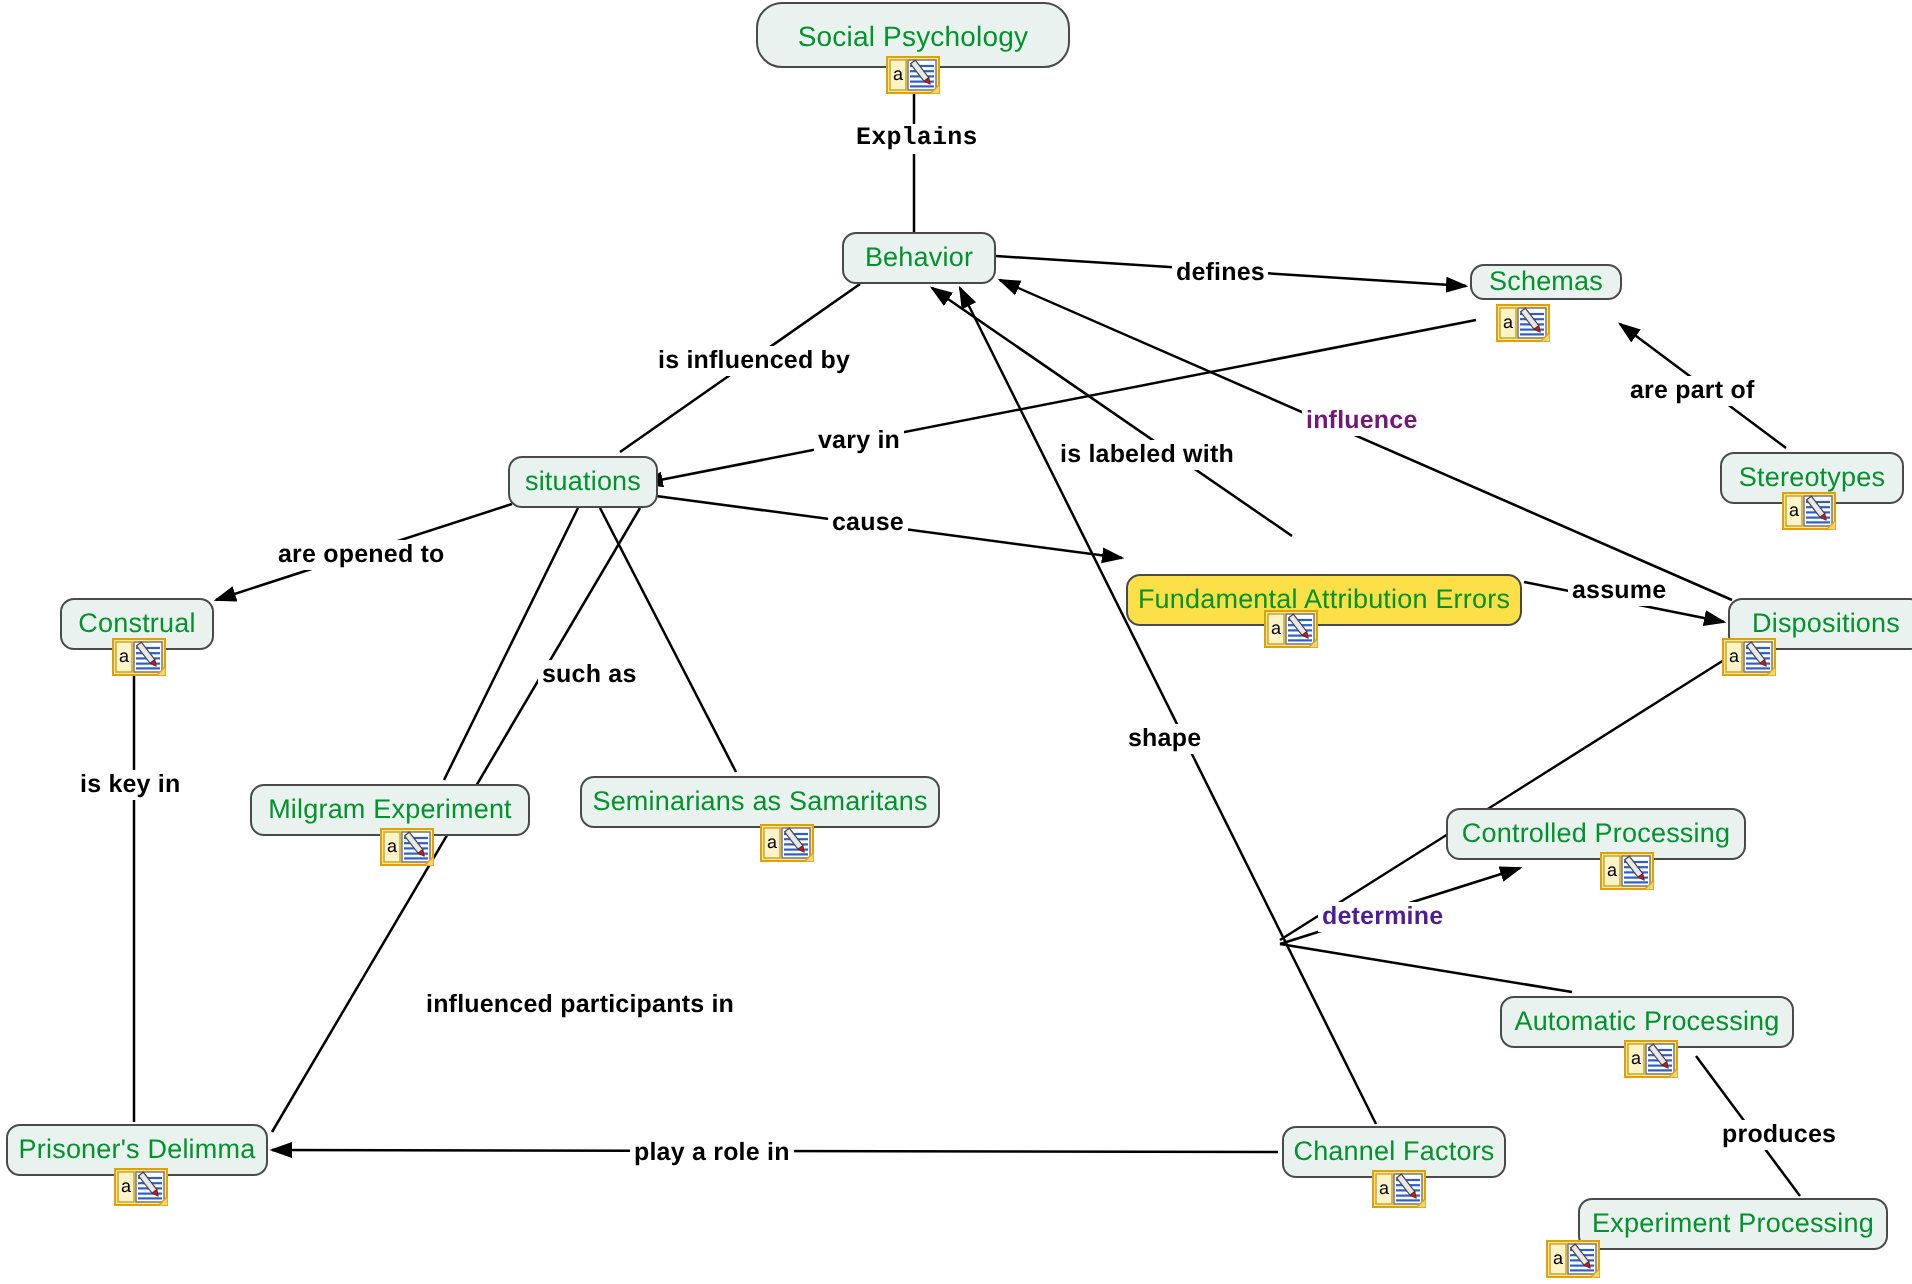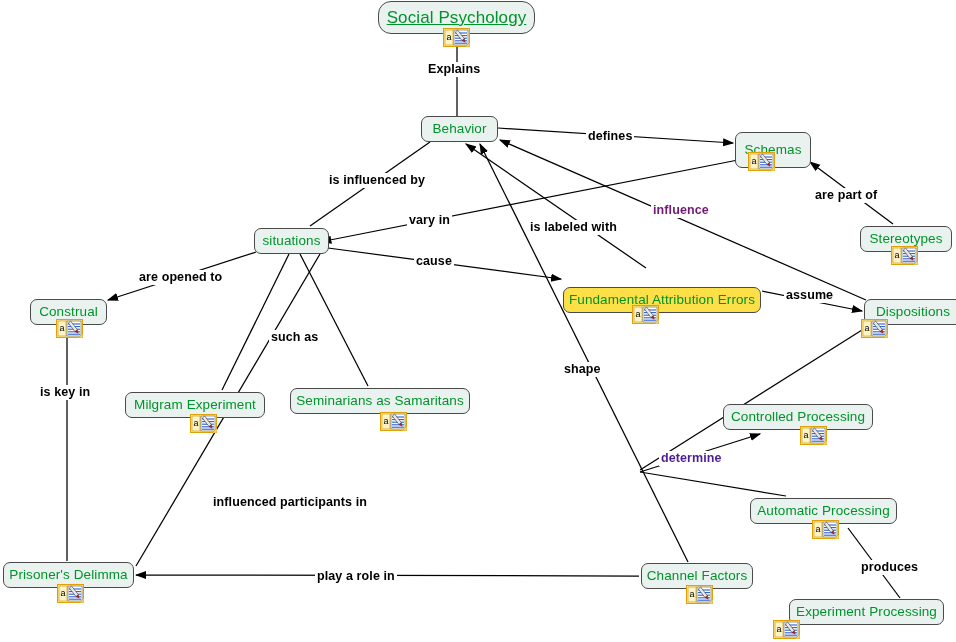--- a/index.html
+++ b/index.html
@@ -39,25 +39,24 @@
     justify-content: center;
     white-space: nowrap;
     padding: 0 11px;
     height: 26px;
     letter-spacing: 0.1px;
   }
   .node-title {
     color: #00932b;
   }
   .node.big {
-    font-size: 17px;
+    font-size: 14px;
     height: 33px;
     border-radius: 13px;
     padding: 0 16px;
-    text-decoration: underline;
   }
   .note-icon {
     position: absolute;
     width: 27px;
     height: 19px;
     display: block;
   }
   .edge-label {
     position: absolute;
     font-size: 12.5px;
@@ -126,21 +125,21 @@
           </g>
           <g transform="rotate(-38 18 9)">
             <rect x="16.6" y="1.5" width="3" height="11" fill="#e8e8e8" stroke="#444" stroke-width="0.6"></rect>
             <path d="M16.6,12.5 L19.6,12.5 L18.1,15.6 z" fill="#b22222" stroke="#7a1414" stroke-width="0.4"></path>
           </g>
           <path d="M22,19 L27,19 L27,14 z" fill="#f0d37a" stroke="#e0a106" stroke-width="0.7"></path>
         </svg></span>
       <div class="node" style="left: 421px; top: 116px; width: 77px; height: 26px; background: rgb(234, 242, 240); border-color: rgb(74, 74, 74);">
         <span class="node-title" style="color: rgb(0, 147, 43);">Behavior</span>
       </div>
-      <div class="node" style="left: 735px; top: 132px; width: 76px; height: 36px; background: rgb(234, 242, 240); border-color: rgb(74, 74, 74);">
+      <div class="node" style="left: 735px; top: 132px; width: 76px; height: 18px; background: rgb(234, 242, 240); border-color: rgb(74, 74, 74);">
         <span class="node-title" style="color: rgb(0, 147, 43);">Schemas</span>
       </div>
       <span class="note-icon" style="left: 748px; top: 152px;"><svg viewBox="0 0 27 19" class="note-icon-svg" width="27" height="19">
           <rect x="0.5" y="0.5" width="26" height="18" fill="#ffe89a" stroke="#e0a106" stroke-width="1"></rect>
           <rect x="2" y="2" width="8" height="15" fill="#fdf3c8" stroke="#caa020" stroke-width="0.7"></rect>
           <text x="6" y="12" font-family="Liberation Sans, sans-serif" font-size="9" fill="#000" text-anchor="middle">a</text>
           <rect x="11" y="2" width="14" height="15" fill="#ffffff" stroke="#6f6f6f" stroke-width="0.7"></rect>
           <g stroke="#2b5fd0" stroke-width="1.1">
             <line x1="12" y1="5" x2="24" y2="5"></line>
             <line x1="12" y1="7.6" x2="24" y2="7.6"></line>
@@ -383,21 +382,21 @@
             <line x1="12" y1="15.2" x2="24" y2="15.2"></line>
           </g>
           <g transform="rotate(-38 18 9)">
             <rect x="16.6" y="1.5" width="3" height="11" fill="#e8e8e8" stroke="#444" stroke-width="0.6"></rect>
             <path d="M16.6,12.5 L19.6,12.5 L18.1,15.6 z" fill="#b22222" stroke="#7a1414" stroke-width="0.4"></path>
           </g>
           <path d="M22,19 L27,19 L27,14 z" fill="#f0d37a" stroke="#e0a106" stroke-width="0.7"></path>
         </svg></span>
     </div>
   <div id="label-layer">
-      <span class="edge-label" style="left: 426px; top: 62px; color: rgb(0, 0, 0);">Explains</span>
+      <span class="edge-label" style="left: 426px; top: 62px; color: rgb(0, 0, 0); font-family: Liberation Mono, monospace;">Explains</span>
       <span class="edge-label" style="left: 586px; top: 129px; color: rgb(0, 0, 0);">defines</span>
       <span class="edge-label" style="left: 327px; top: 173px; color: rgb(0, 0, 0);">is influenced by</span>
       <span class="edge-label" style="left: 407px; top: 213px; color: rgb(0, 0, 0);">vary in</span>
       <span class="edge-label" style="left: 528px; top: 220px; color: rgb(0, 0, 0);">is labeled with</span>
       <span class="edge-label" style="left: 651px; top: 203px; color: #701a75;">influence</span>
       <span class="edge-label" style="left: 813px; top: 188px; color: rgb(0, 0, 0);">are part of</span>
       <span class="edge-label" style="left: 414px; top: 254px; color: rgb(0, 0, 0);">cause</span>
       <span class="edge-label" style="left: 137px; top: 270px; color: rgb(0, 0, 0);">are opened to</span>
       <span class="edge-label" style="left: 784px; top: 288px; color: rgb(0, 0, 0);">assume</span>
       <span class="edge-label" style="left: 269px; top: 330px; color: rgb(0, 0, 0);">such as</span>

